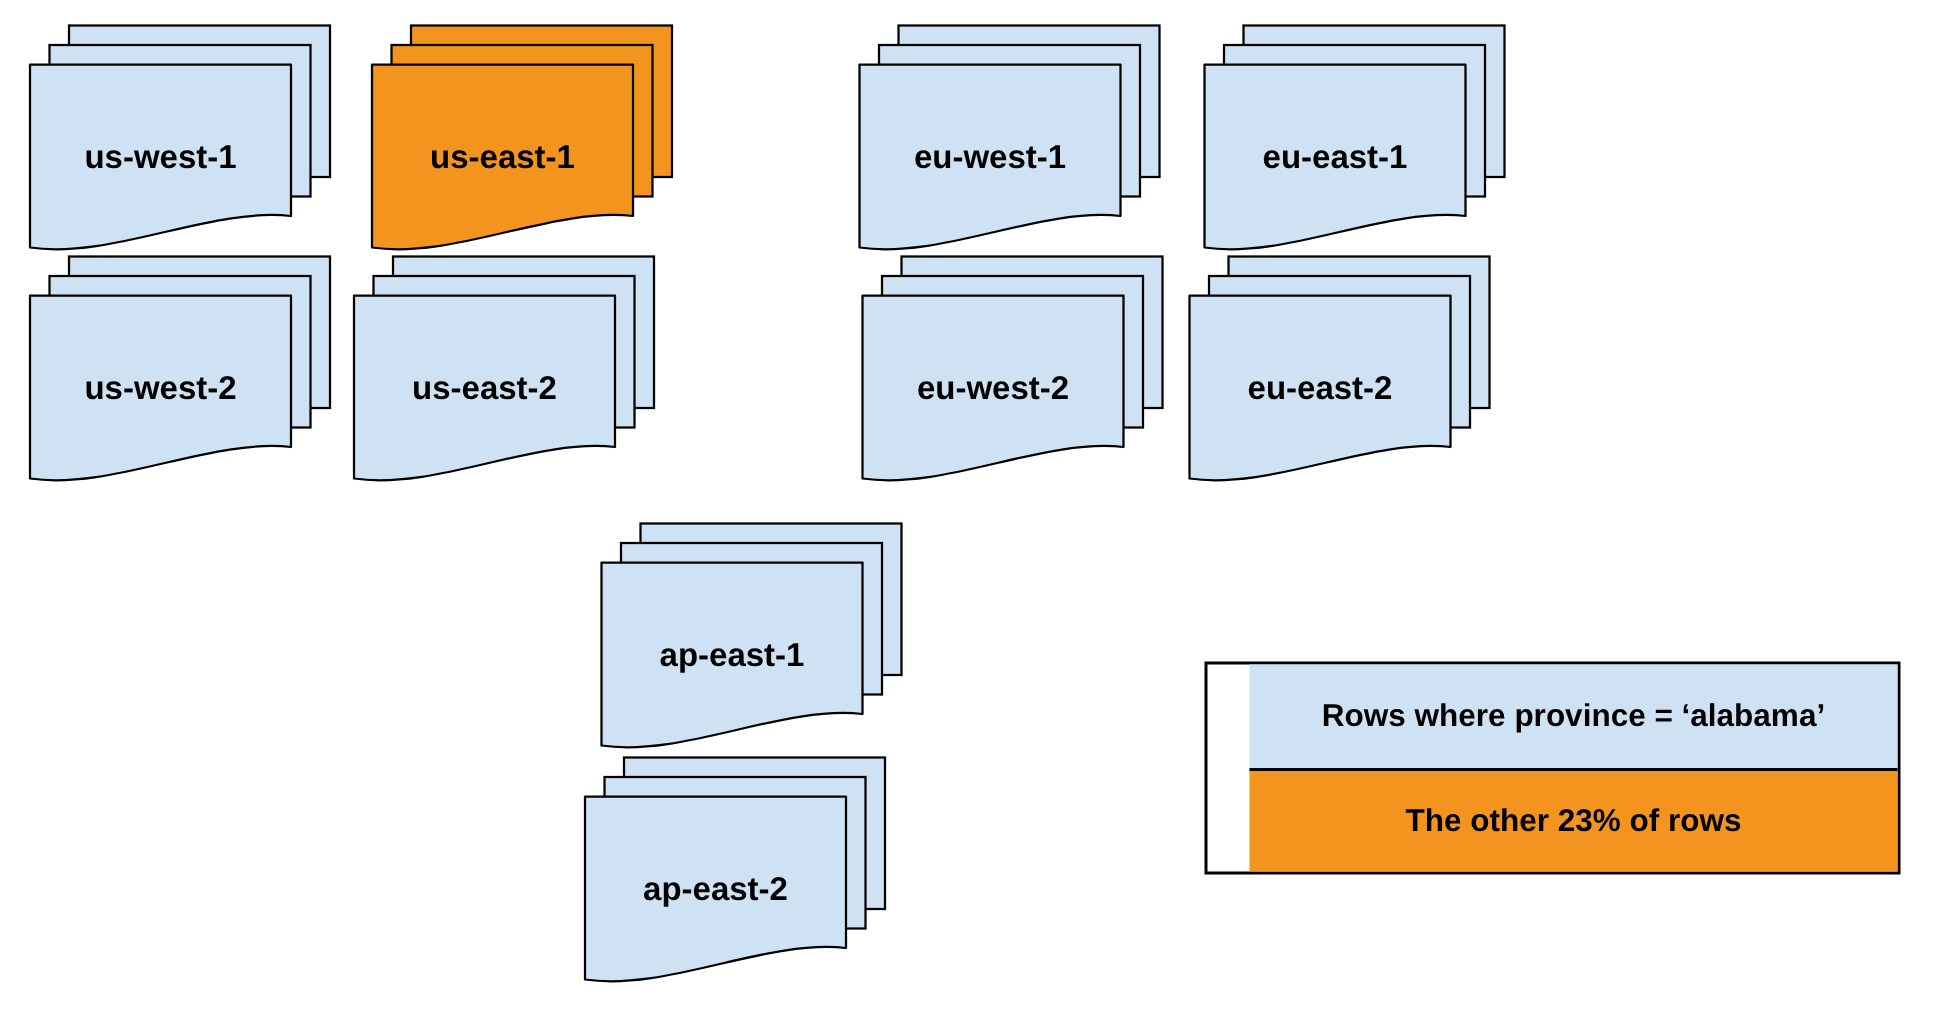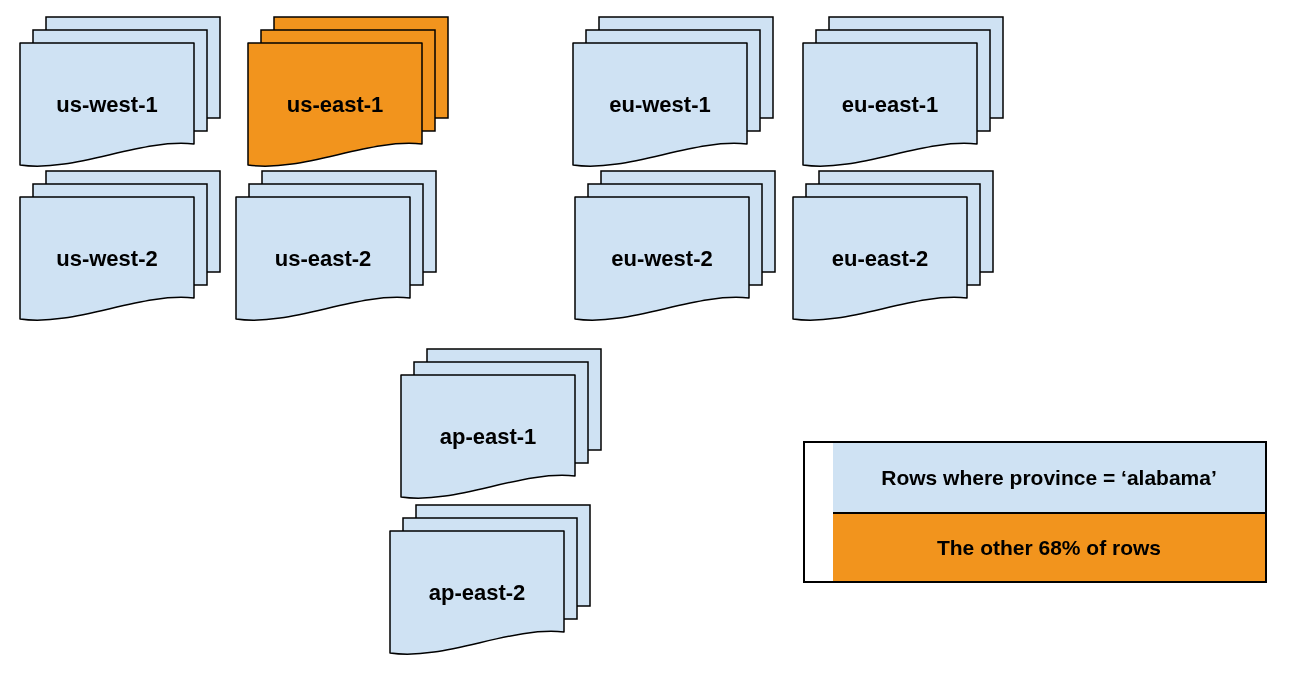--- a/index.html
+++ b/index.html
@@ -98,16 +98,16 @@
         <rect x="14" y="14" width="174" height="101" fill="#cfe2f3" stroke="#000000" stroke-width="1.5"></rect>
         <path d="M0 0 H174 V101 C120 95 55 130 0 122 Z" transform="translate(1,27)" stroke-linejoin="round" fill="#cfe2f3" stroke="#000000" stroke-width="1.5"></path>
         <text x="88" y="96" text-anchor="middle" fill="#000000">ap-east-2</text>
       </svg>
     </div>
   <div id="legend" class="legend" style="left: 803px; top: 441px; width: 464px; padding-left: 28px;">
       <div class="legend-row" style="background:#cfe2f3;">
         <span>Rows where province = ‘alabama’</span>
       </div>
       <div class="legend-row" style="background:#f2941d;">
-        <span>The other 68% of rows</span>
+        <span>The other 23% of rows</span>
       </div>
     </div>
 </div>
 
 </body></html>

